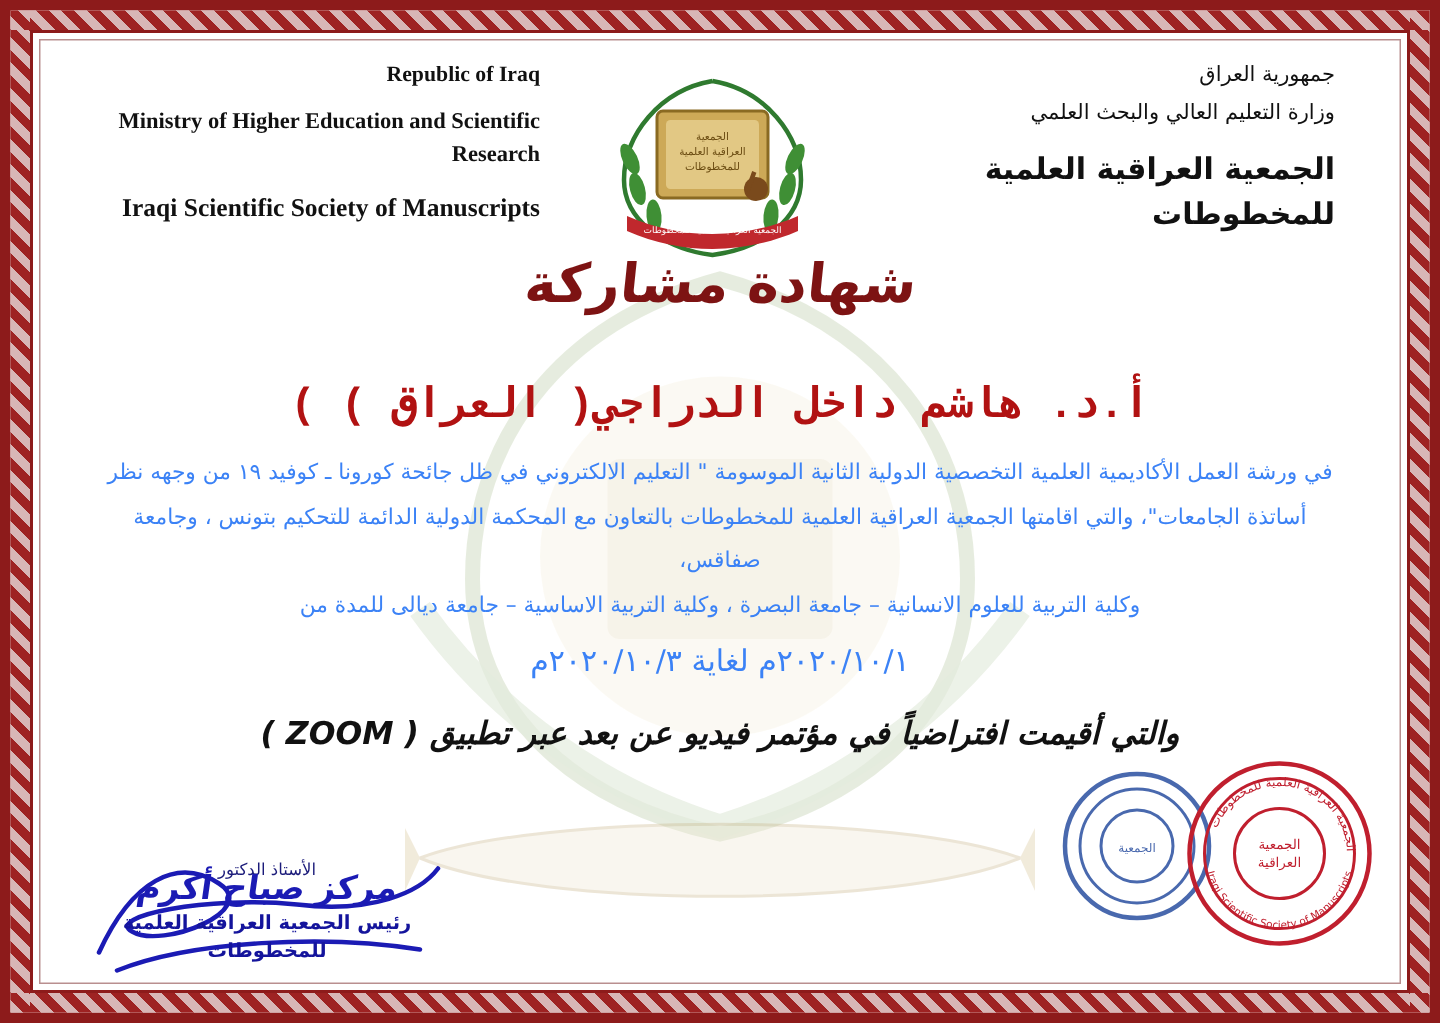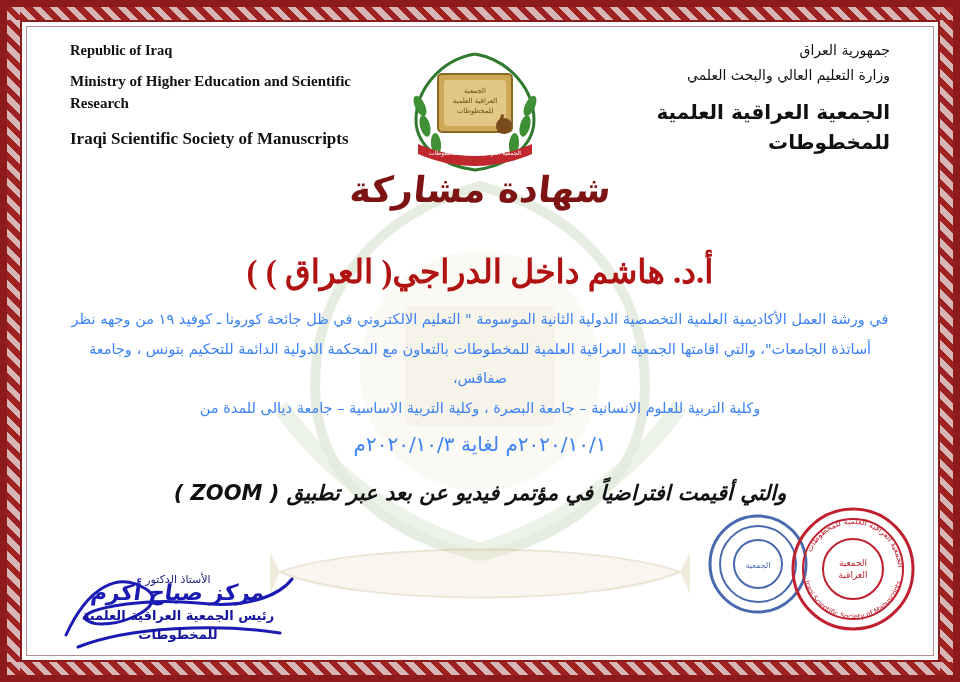--- a/index.html
+++ b/index.html
@@ -66,21 +66,21 @@
     position:relative;
     display:flex;
     justify-content:space-between;
     align-items:flex-start;
     padding:12px 40px 0 40px;
     height:140px;
     box-sizing:border-box;
   }
   .hdr-en{
     width:290px;
-    text-align:left;
+    text-align:right;
     color:#111;
   }
   .hdr-en .l1{font-size:14.5px;font-weight:bold;margin-bottom:12px;font-family:"Liberation Serif",serif;}
   .hdr-en .l2{font-size:15px;font-weight:bold;line-height:1.45;margin-bottom:12px;font-family:"Liberation Serif",serif;}
   .hdr-en .l3{font-size:17px;font-weight:bold;line-height:1.4;font-family:"Liberation Serif",serif;}
 
   .hdr-ar{
     width:300px;
     text-align:right;
     direction:rtl;
@@ -116,23 +116,23 @@
     display:inline-block;
     transform:skewX(-6deg);
   }
 
   
   .recipient{
     position:relative;
     text-align:center;
     color:#b11212;
     font-weight:bold;
-    font-size:33px;
-    direction:rtl;
-    font-family:Liberation Serif, serif;
+    font-size:28px;
+    direction:rtl;
+    font-family:Liberation Mono, monospace;
     margin-top:14px;
   }
 
   
   .body-text{
     position:relative;
     direction:rtl;
     text-align:center;
     color:#3b82f6;
     font-family:"DejaVu Sans",sans-serif;

